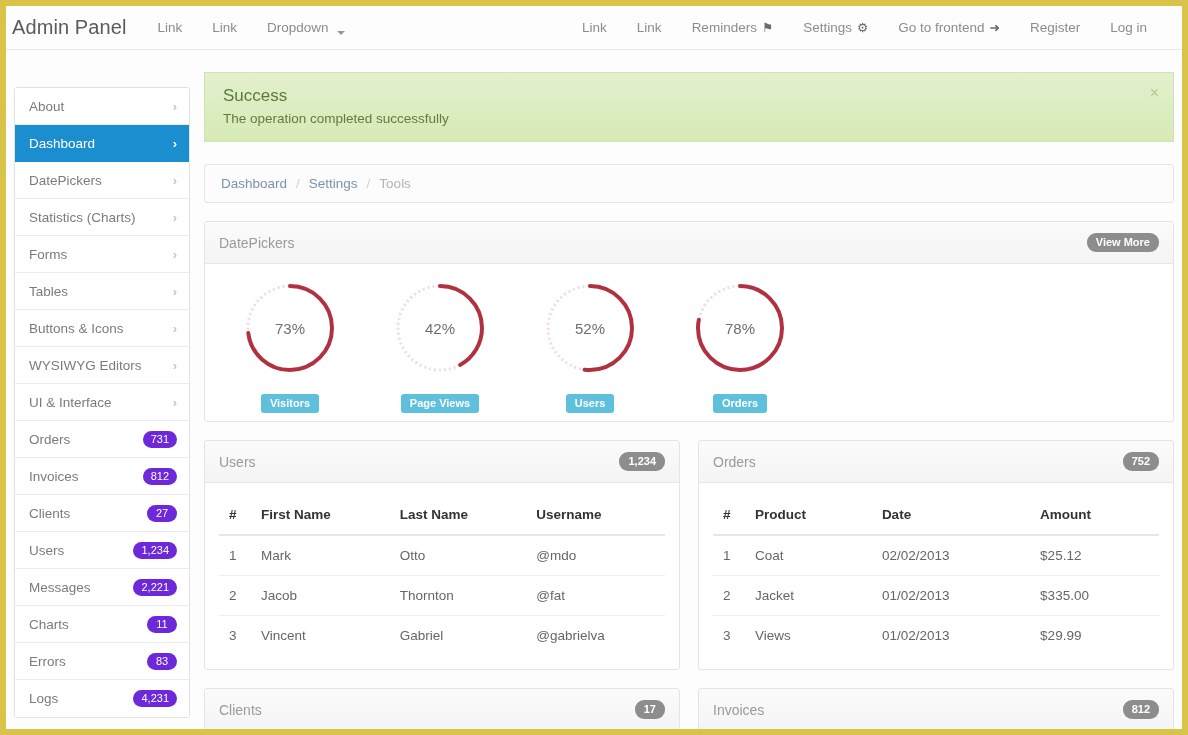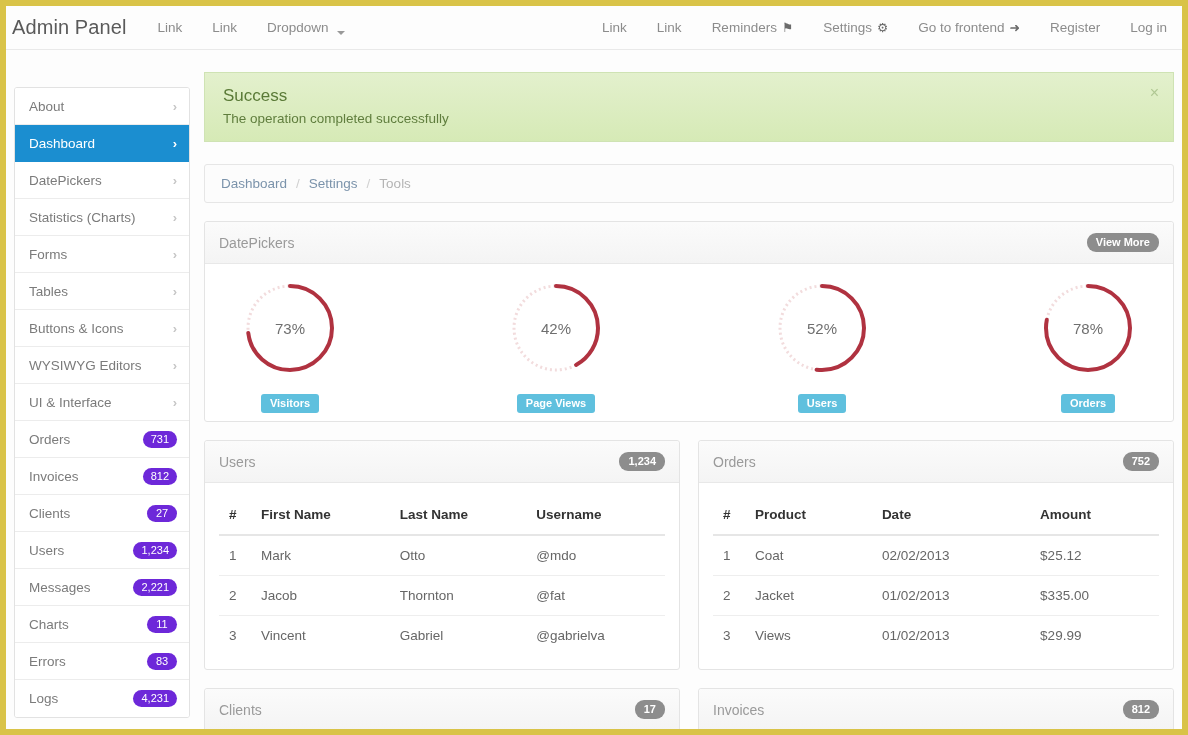--- a/index.html
+++ b/index.html
@@ -20,21 +20,21 @@
     position: relative;
   }
 
   
   .navbar {
     height: 44px;
     background: #fdfdfd;
     border-bottom: 1px solid #e9e9e9;
     display: flex;
     align-items: center;
-    padding: 0 0 0 0;
+    padding: 0 20px 0 0;
     position: relative;
   }
   .navbar-brand {
     font-size: 20px;
     color: #5a5a5a;
     padding: 0 16px 0 6px;
     letter-spacing: 0.1px;
     white-space: nowrap;
   }
   .nav-left, .nav-right {
@@ -197,21 +197,21 @@
     font-weight: bold;
     border-radius: 9px;
     padding: 4px 9px;
     line-height: 1;
   }
   .panel-body { padding: 14px; }
 
   
   .donuts {
     display: flex;
-    justify-content: space-between;
+    justify-content: flex-start;
     align-items: flex-start;
     padding: 14px 10px 8px;
   }
   .donut-cell { text-align: center; width: 150px; }
   .donut {
     position: relative;
     width: 100px; height: 100px;
     margin: 0 auto 16px;
   }
   .donut svg { display: block; }

